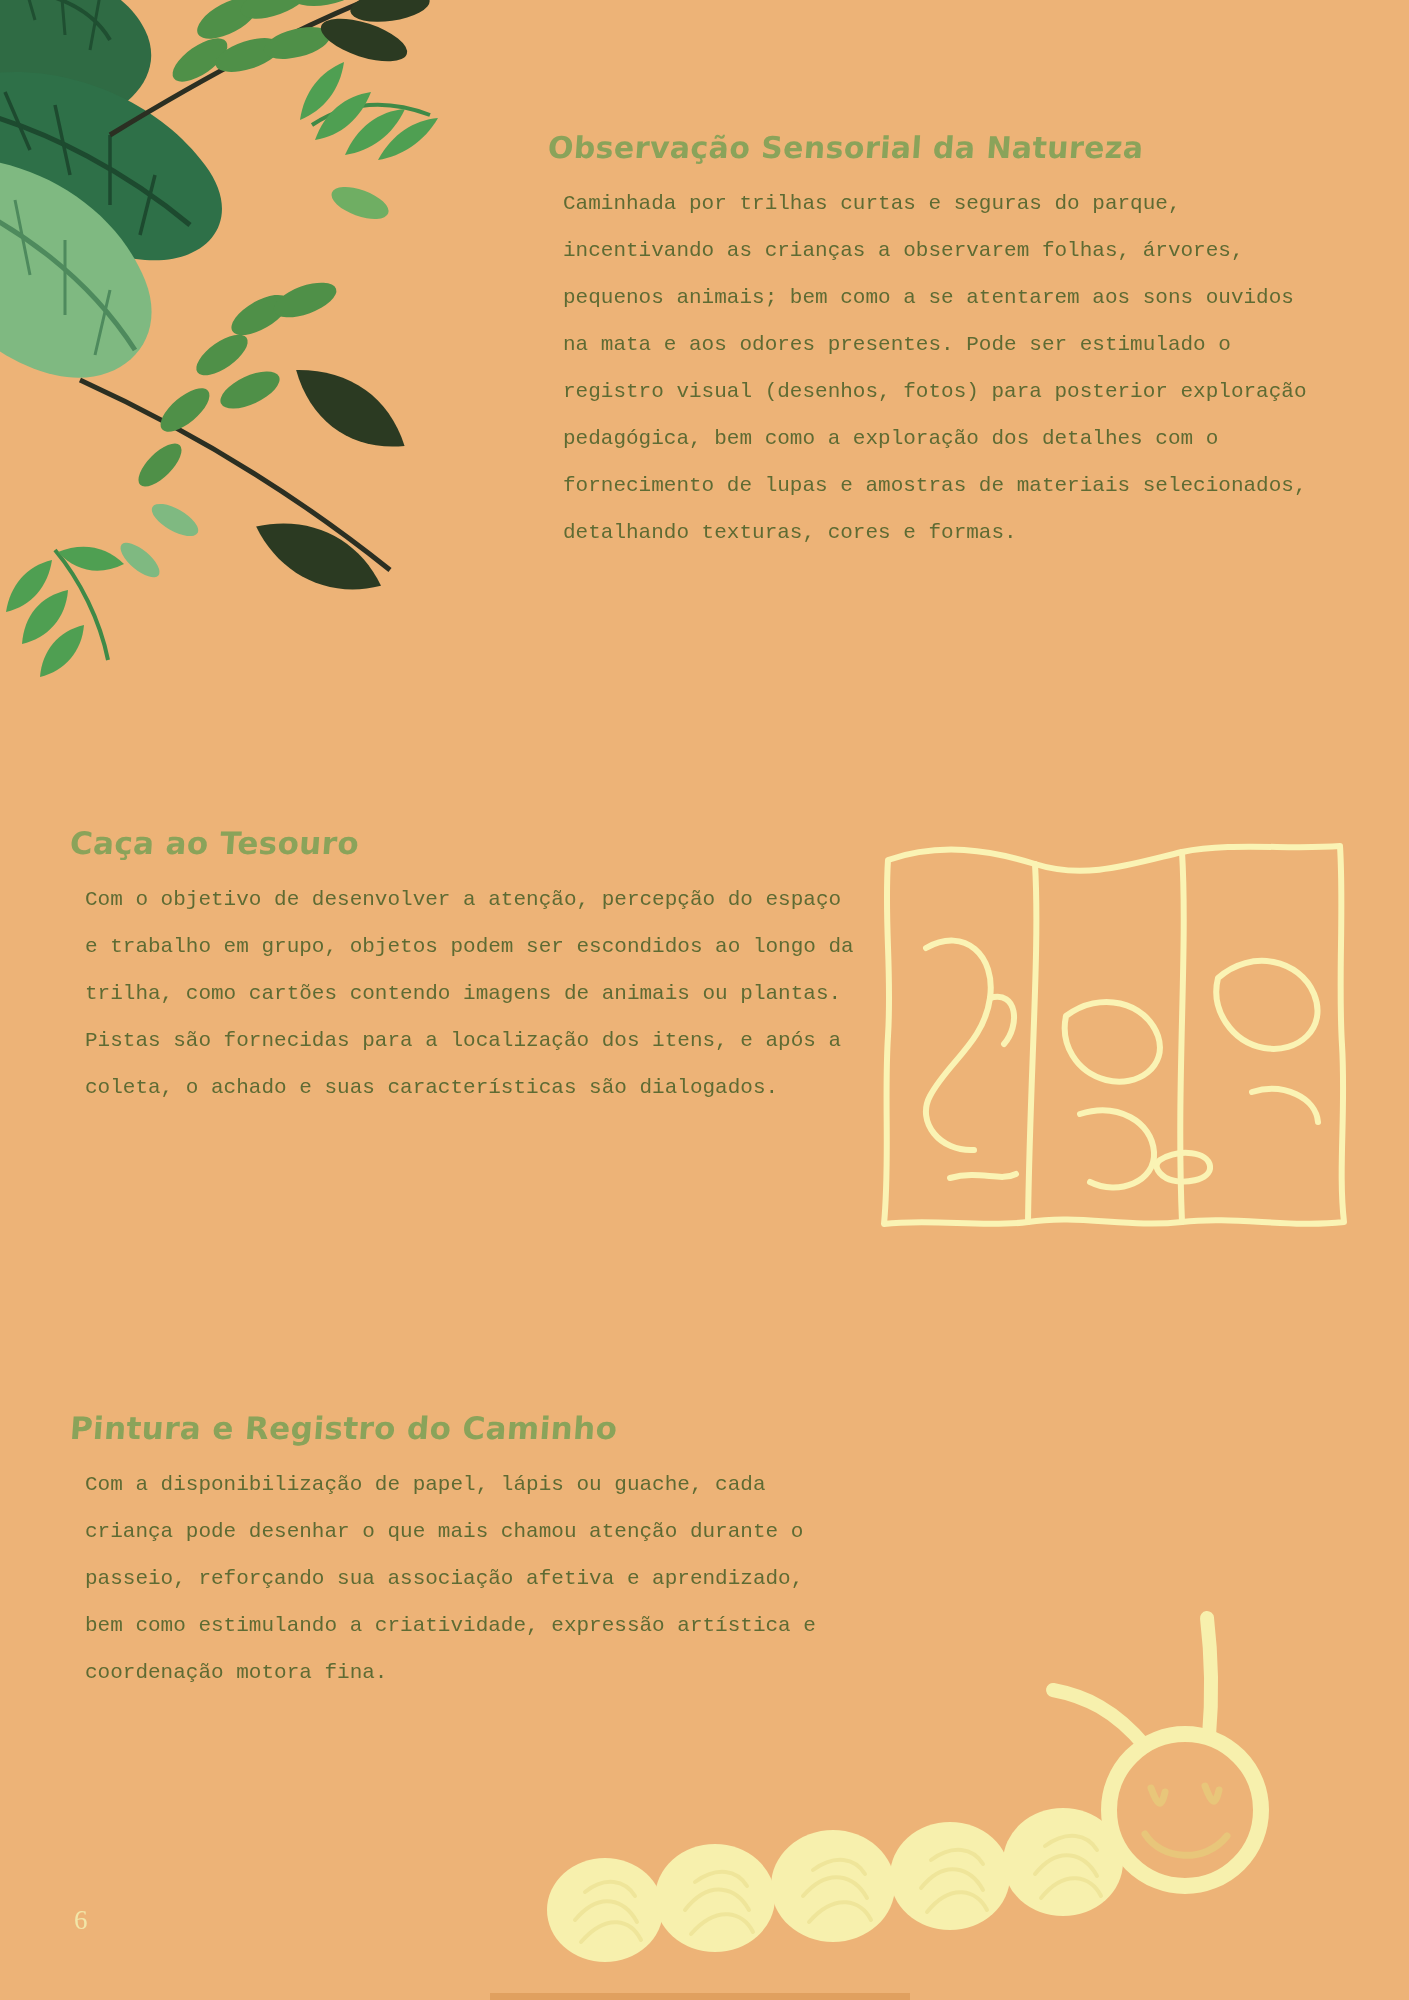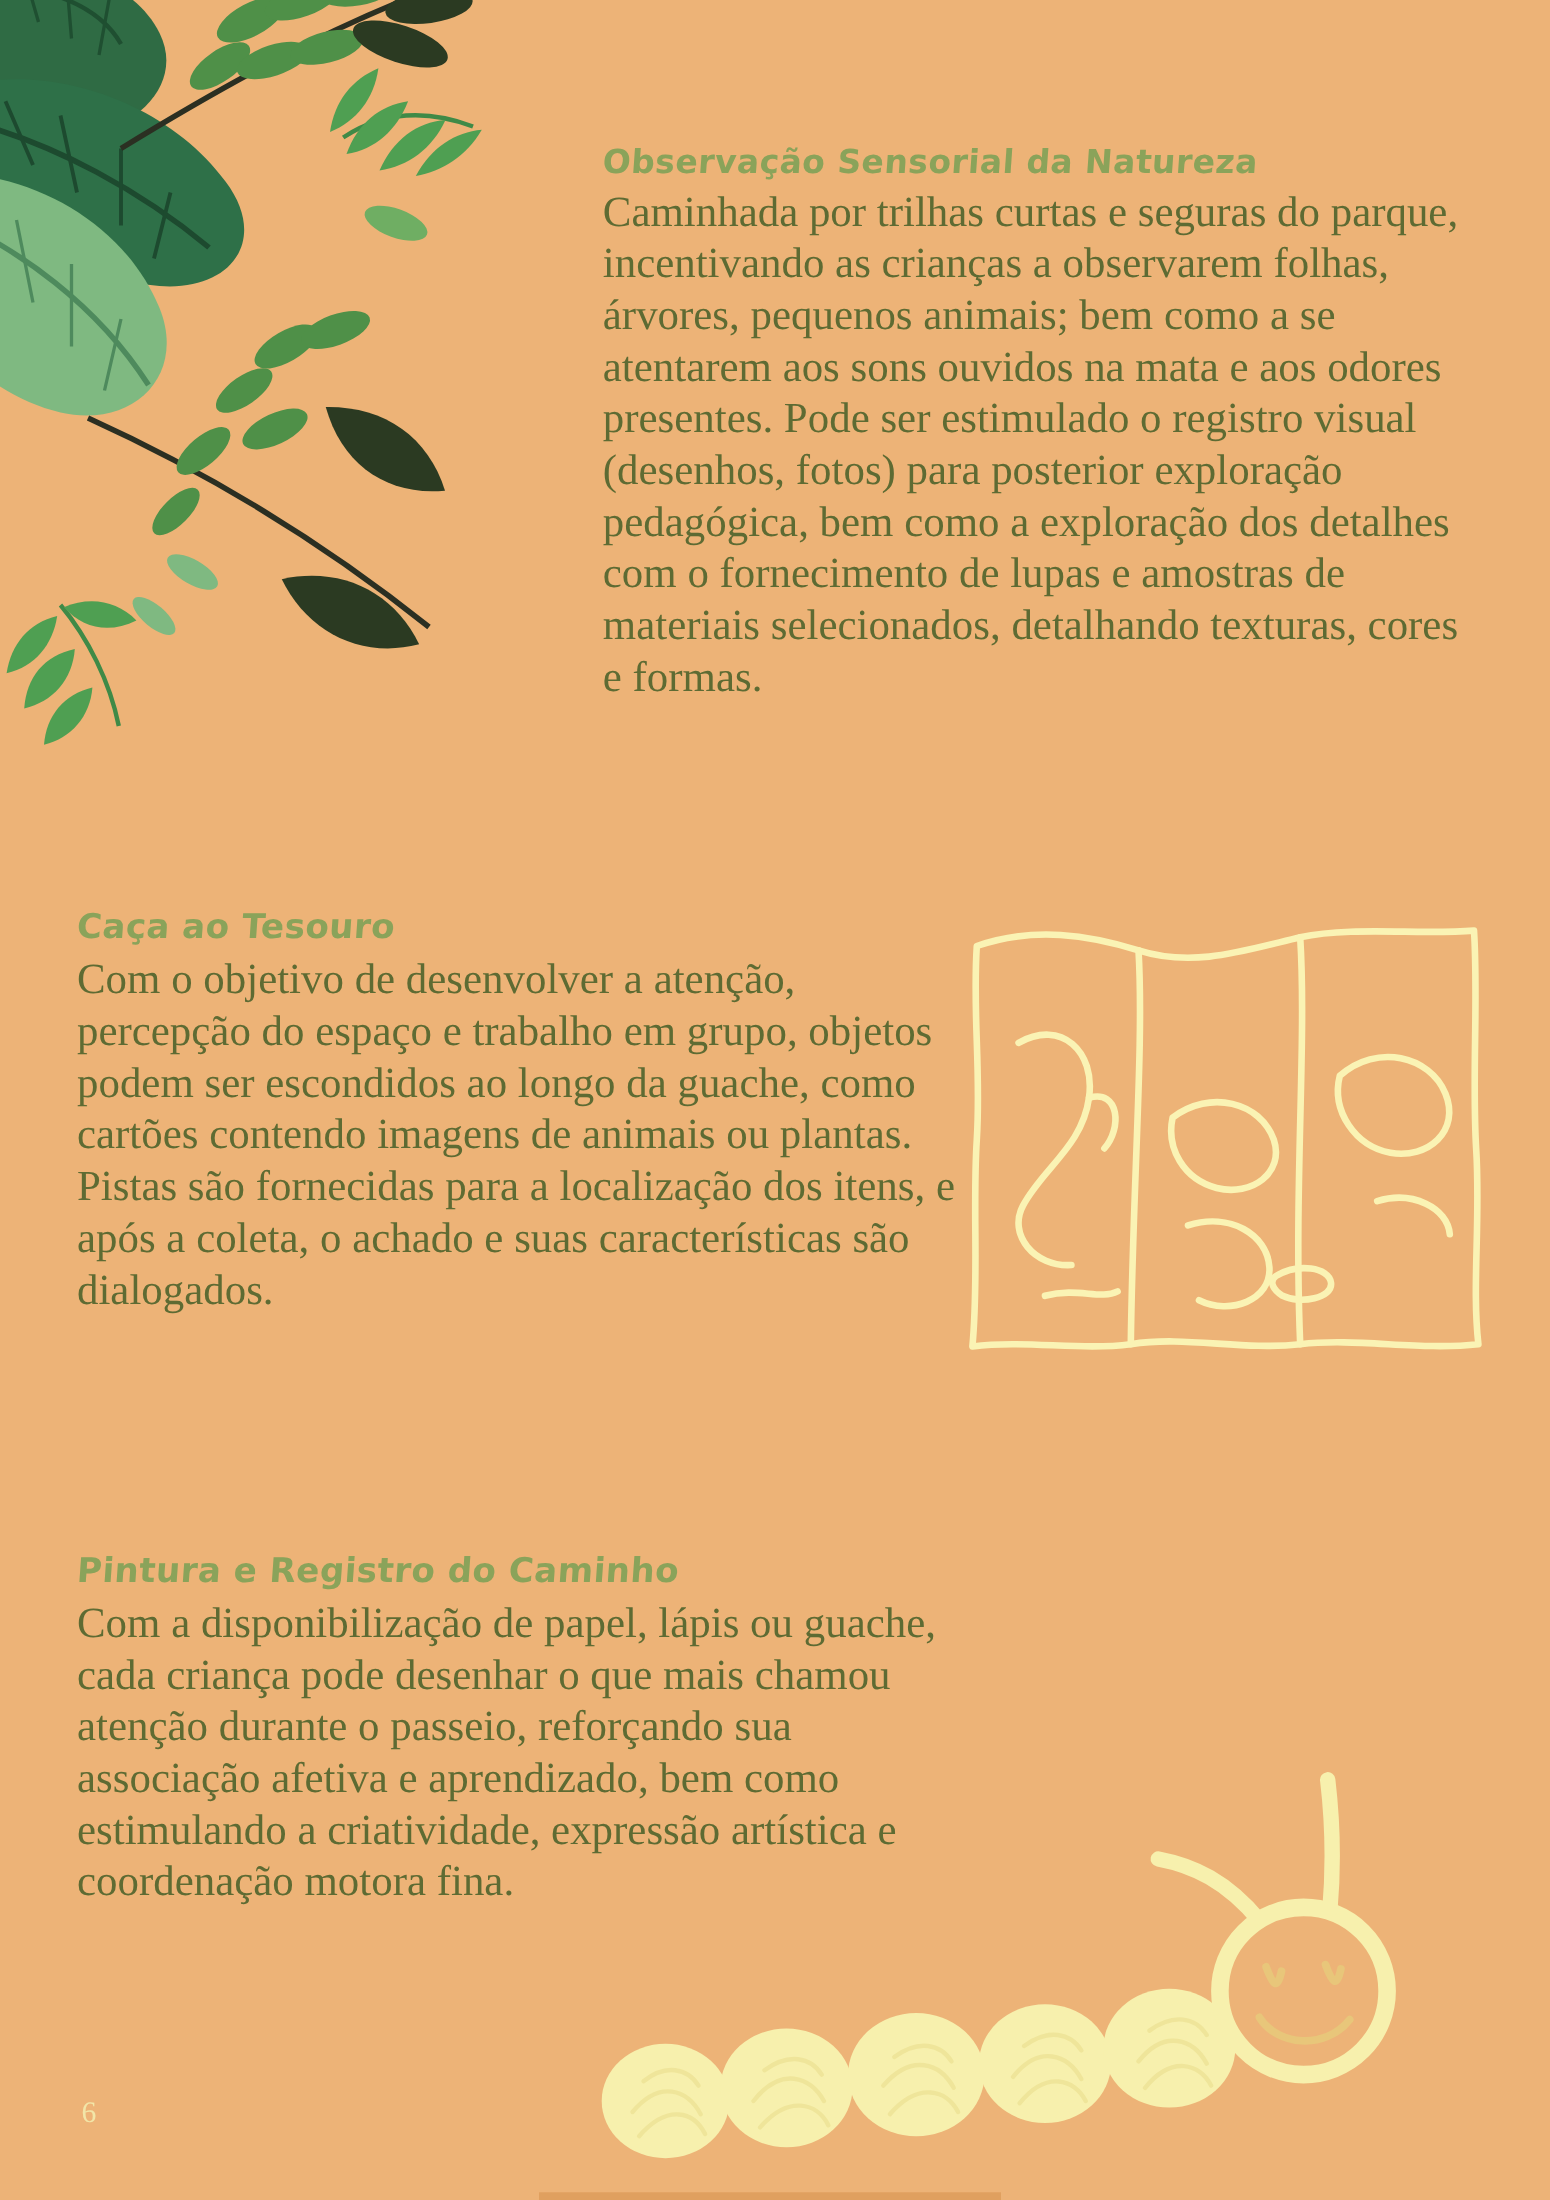--- a/index.html
+++ b/index.html
@@ -62,25 +62,25 @@
     font-family: "DejaVu Sans", sans-serif;
     font-weight: bold;
     font-size: 31px;
     letter-spacing: 0.4px;
     color: #8aa35a;
     margin: 0 0 6px 0;
     transform: skewX(-4deg);
   }
 
   .body-text {
-    font-family: Liberation Serif, serif;
-    font-size: 39px;
+    font-family: Liberation Mono, monospace;
+    font-size: 21px;
     line-height: 47px;
     color: #5e6b33;
-    margin: 0;
+    margin: 15px;
   }
 
   #block-observacao {
     left: 548px;
     top: 130px;
     width: 790px;
   }
   #block-observacao .heading {
     font-size: 30px;
     margin-bottom: 4px;
@@ -227,21 +227,21 @@
 
         <path d="M290 330 C 310 318, 338 322, 340 336 C 342 350, 312 356, 296 348 C 286 342, 284 334, 290 330 Z"></path>
 
         <path d="M80 348 C 110 340, 130 352, 146 344"></path>
       </g>
     </svg>
   </div>
 
   <div class="block" id="block-caca">
     <h2 class="heading">Caça ao Tesouro</h2>
-    <p class="body-text">Com o objetivo de desenvolver a atenção, percepção do espaço e trabalho em grupo, objetos podem ser escondidos ao longo da guache, como cartões contendo imagens de animais ou plantas. Pistas são fornecidas para a localização dos itens, e após a coleta, o achado e suas características são dialogados.</p>
+    <p class="body-text">Com o objetivo de desenvolver a atenção, percepção do espaço e trabalho em grupo, objetos podem ser escondidos ao longo da trilha, como cartões contendo imagens de animais ou plantas. Pistas são fornecidas para a localização dos itens, e após a coleta, o achado e suas características são dialogados.</p>
   </div>
 
   <div class="block" id="block-pintura">
     <h2 class="heading">Pintura e Registro do Caminho</h2>
     <p class="body-text">Com a disponibilização de papel, lápis ou guache, cada criança pode desenhar o que mais chamou atenção durante o passeio, reforçando sua associação afetiva e aprendizado, bem como estimulando a criatividade, expressão artística e coordenação motora fina.</p>
   </div>
 
   <div class="caterpillar">
     <svg width="860" height="420" viewBox="0 0 860 420" xmlns="http://www.w3.org/2000/svg">
 

